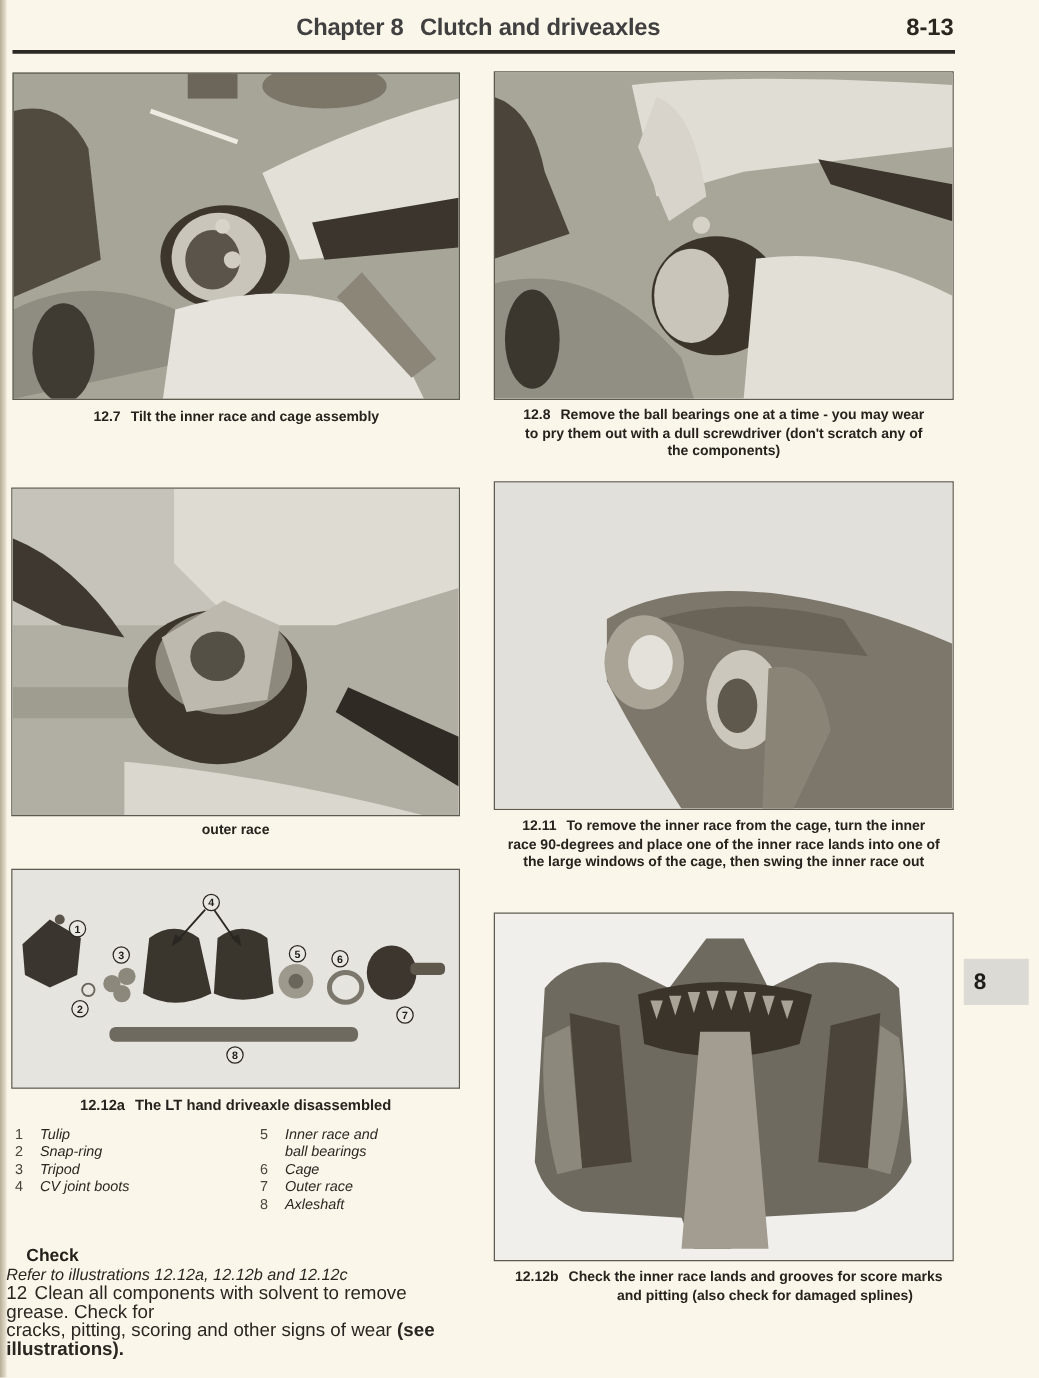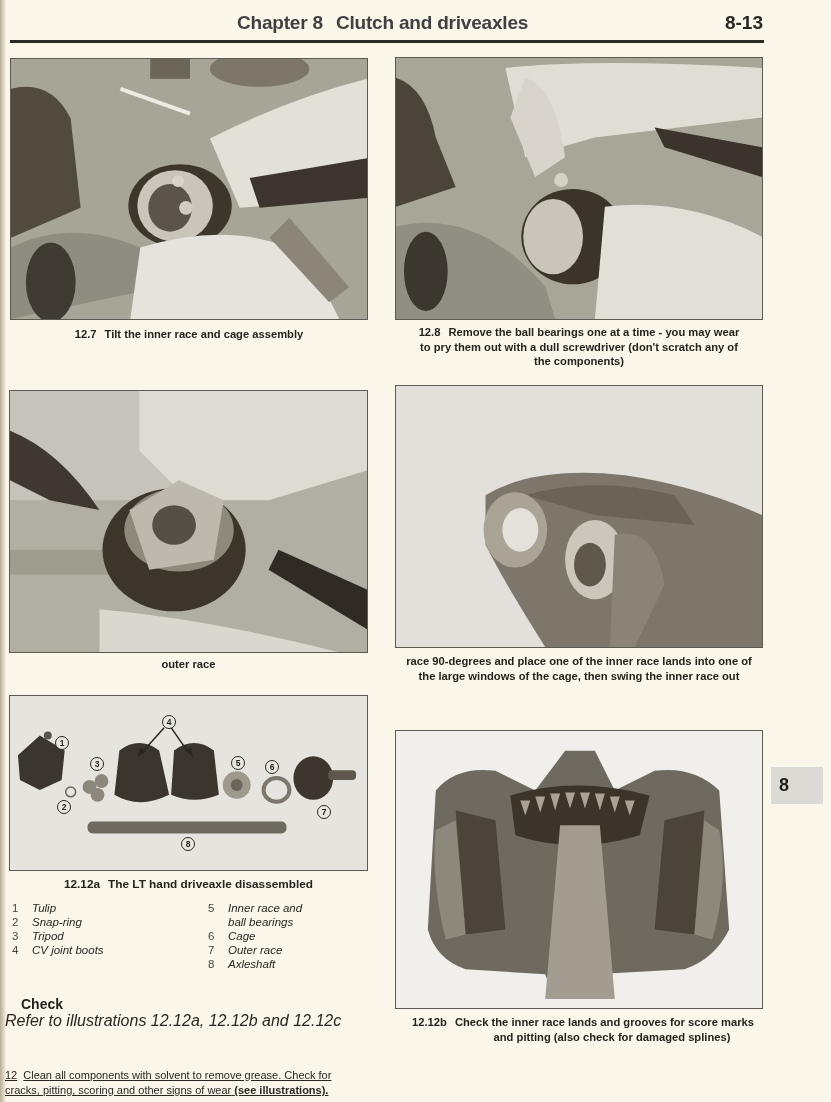--- a/index.html
+++ b/index.html
@@ -42,25 +42,25 @@
   .legend .n { width: 20px; font-style: normal; color: #4a463f; }
   .side-tab {
     position: absolute; left: 771px; top: 767px; width: 52px; height: 37px;
     background: #dcdad5; display: flex; align-items: center; padding-left: 8px; box-sizing: border-box;
     font-size: 18px; font-weight: bold; color: #1f1d19;
   }
   .section-heading {
     position: absolute; left: 21px; top: 996px; font-size: 14px; font-weight: bold; color: #221f1a;
   }
   .refer {
-    position: absolute; left: 5px; top: 1012px; font-size: 16px; font-style: italic; color: #2a2722; text-align: center;
+    position: absolute; left: 5px; top: 1012px; font-size: 13px; font-style: italic; color: #2a2722; text-align: center;
   }
   .body-text {
-    position: absolute; left: 5px; top: 1068px; width: 370px;
-    font-size: 11px; line-height: 15px; color: #2a2722; text-decoration: underline;
+    position: absolute; left: 5px; top: 1027px; width: 370px;
+    font-size: 15px; line-height: 15px; color: #2a2722;
   }
   .body-text .para-num { margin-right: 6px; }
   .body-text b { font-weight: bold; }
   .callout {
     position: absolute; width: 14px; height: 14px; border-radius: 50%;
     border: 1.5px solid #2a2722; background: #e9e7e2;
     font-size: 8.5px; font-weight: bold; display: flex; align-items: center; justify-content: center;
     color: #1d1b17; box-sizing: border-box;
   }
 </style>
@@ -146,20 +146,21 @@
     <path d="M90 110 Q140 80 230 90 Q300 100 368 130 L368 263 L150 263 Q110 200 90 160 Z" fill="#7d776b"></path>
     <path d="M130 110 Q200 90 280 110 L300 140 L200 130 Z" fill="#6a6458"></path>
     <ellipse cx="120" cy="145" rx="32" ry="38" fill="#a9a496"></ellipse>
     <ellipse cx="125" cy="145" rx="18" ry="22" fill="#e4e1da"></ellipse>
     <ellipse cx="200" cy="175" rx="30" ry="40" fill="#cbc7bd"></ellipse>
     <ellipse cx="195" cy="180" rx="16" ry="22" fill="#5e584d"></ellipse>
     <path d="M220 150 Q260 140 270 200 L240 263 L215 263 Z" fill="#8a8477"></path>
   </svg>
 </div>
 <div class="caption" style="left:395px; top:654px; width:368px;">
+  <div><span class="num">12.11</span><span>To remove the inner race from the cage, turn the inner</span></div>
   <div>race 90-degrees and place one of the inner race lands into one of</div>
   <div>the large windows of the cage, then swing the inner race out</div>
 </div>
 
 <div class="photo" style="left:9px; top:695px; width:359px; height:176px; background:#e7e5e0;">
   <svg viewBox="0 0 359 176" preserveAspectRatio="none">
     <rect width="359" height="176" fill="#e6e4df"></rect>
     <path d="M8 60 L30 40 L55 55 L52 85 L30 95 L10 85 Z" fill="#3a352e"></path>
     <circle cx="38" cy="40" r="4" fill="#5a544a"></circle>
     <circle cx="61" cy="97" r="5" fill="none" stroke="#6b665c" stroke-width="1.5"></circle>

